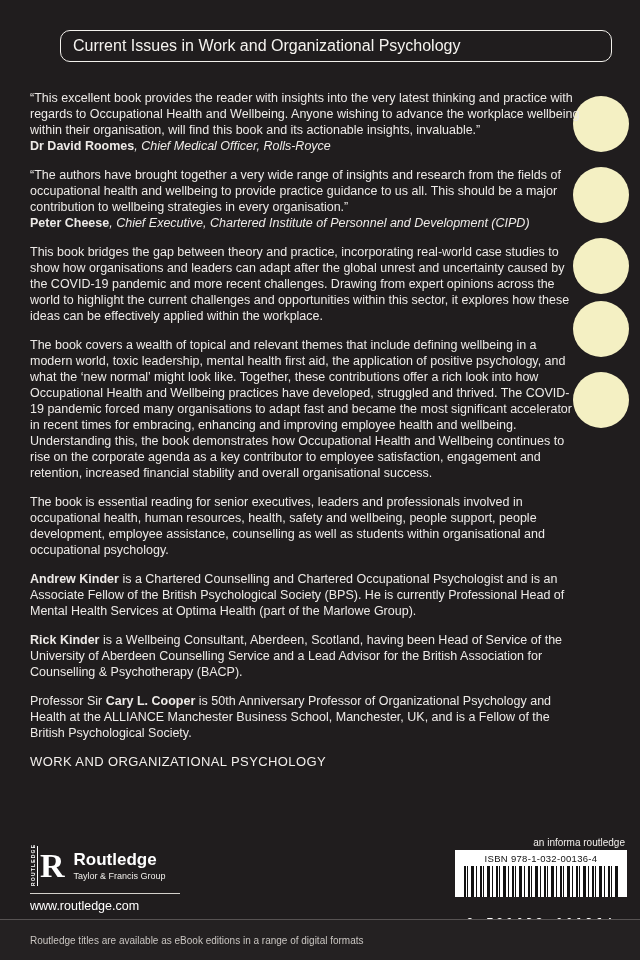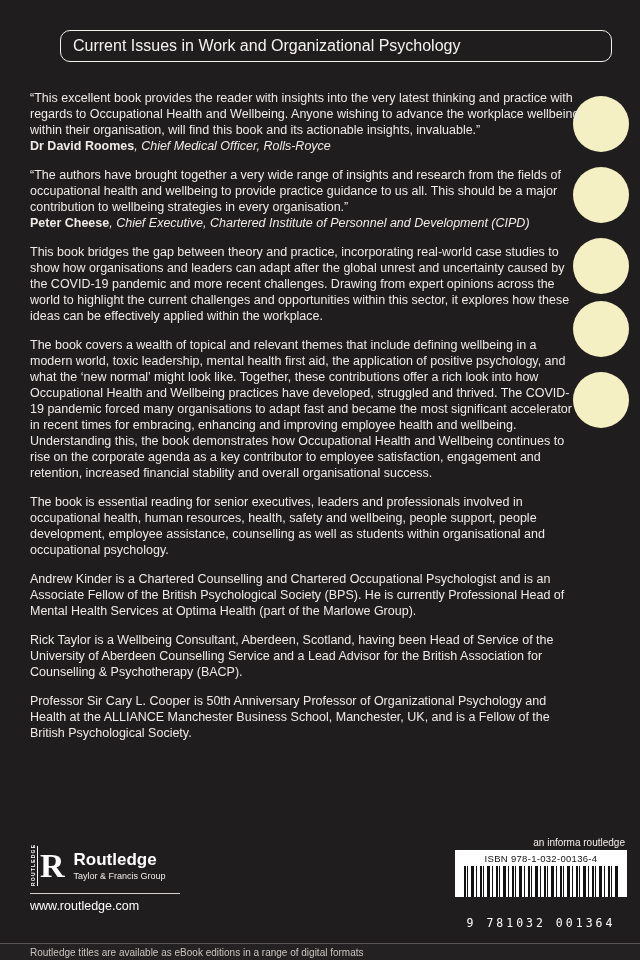--- a/index.html
+++ b/index.html
@@ -20,21 +20,21 @@
     position:absolute; left:573px; width:56px; height:56px;
     border-radius:50%; background:#f4f0c3; z-index:1;
   }
   .c1{top:96px;} .c2{top:167px;} .c3{top:238px;} .c4{top:301px;} .c5{top:372px;}
   .content {
     position:absolute; top:90px; left:30px; width:552px; z-index:2;
     font-size:12.5px; line-height:16px;
   }
   .content p { margin:0 0 13px 0; }
   .quote-role { font-style:italic; }
-  .bio-name { font-weight:normal;margin-top:30px; }
+  .bio-name { font-weight:bold;margin-top:30px; }
   .category { font-size:13px; letter-spacing:0.4px; margin-top:6px; color:#f2efec; }
 
   .publisher { position:absolute; left:30px; top:846px; display:flex; align-items:center; gap:9px; z-index:2; }
   .logo { display:flex; height:40px; align-items:stretch; }
   .logo-vertical {
     writing-mode:vertical-rl; transform:rotate(180deg);
     font-size:5px; font-weight:bold; letter-spacing:1.2px; color:#fff;
     border-left:1px solid #fff; padding-left:1px;
   }
   .logo-r {
@@ -57,21 +57,21 @@
     background:repeating-linear-gradient(90deg,
       #111 0 2px, #fff 2px 3px, #111 3px 4px, #fff 4px 7px,
       #111 7px 10px, #fff 10px 12px, #111 12px 13px, #fff 13px 16px);
   }
   .barcode-digits {
     margin-top:19px; text-align:center; color:#fff;
     font-size:11.5px; letter-spacing:3px;
     font-family:"DejaVu Sans Mono", monospace;
   }
   .footer-strip {
-    position:absolute; left:0; right:0; bottom:0; height:17px;
+    position:absolute; left:0; right:0; bottom:0; height:41px;
     background:#242122; border-top:1px solid #575353;
     display:flex; align-items:center; padding-left:30px;
     box-sizing:border-box; font-size:10px; color:#c9c5c1; z-index:3;
   }
 </style>
 </head>
 <body>
 
 <div class="page">
 
@@ -96,24 +96,25 @@
       <span>“The authors have brought together a very wide range of insights and research from the fields of occupational health and wellbeing to provide practice guidance to us all. This should be a major contribution to wellbeing strategies in every organisation.”</span><br>
       <strong>Peter Cheese</strong><span class="quote-role">, Chief Executive, Chartered Institute of Personnel and Development (CIPD)</span>
     </p>
 
     <p>This book bridges the gap between theory and practice, incorporating real-world case studies to show how organisations and leaders can adapt after the global unrest and uncertainty caused by the COVID-19 pandemic and more recent challenges. Drawing from expert opinions across the world to highlight the current challenges and opportunities within this sector, it explores how these ideas can be effectively applied within the workplace.</p>
     <p>The book covers a wealth of topical and relevant themes that include defining wellbeing in a modern world, toxic leadership, mental health first aid, the application of positive psychology, and what the ‘new normal’ might look like. Together, these contributions offer a rich look into how Occupational Health and Wellbeing practices have developed, struggled and thrived. The COVID-19 pandemic forced many organisations to adapt fast and became the most significant accelerator in recent times for embracing, enhancing and improving employee health and wellbeing. Understanding this, the book demonstrates how Occupational Health and Wellbeing continues to rise on the corporate agenda as a key contributor to employee satisfaction, engagement and retention, increased financial stability and overall organisational success.</p>
     <p>The book is essential reading for senior executives, leaders and professionals involved in occupational health, human resources, health, safety and wellbeing, people support, people development, employee assistance, counselling as well as students within organisational and occupational psychology.</p>
 
     <p><span></span><strong class="bio-name">Andrew Kinder</strong><span> is a Chartered Counselling and Chartered Occupational Psychologist and is an Associate Fellow of the British Psychological Society (BPS). He is currently Professional Head of Mental Health Services at Optima Health (part of the Marlowe Group).</span></p>
 
-    <p><span></span><strong class="bio-name">Rick Taylor</strong><span> is a Wellbeing Consultant, Aberdeen, Scotland, having been Head of Service of the University of Aberdeen Counselling Service and a Lead Advisor for the British Association for Counselling &amp; Psychotherapy (BACP).</span></p>
+    <p><span></span><strong class="bio-name">Rick Kinder</strong><span> is a Wellbeing Consultant, Aberdeen, Scotland, having been Head of Service of the University of Aberdeen Counselling Service and a Lead Advisor for the British Association for Counselling &amp; Psychotherapy (BACP).</span></p>
 
     <p><span>Professor Sir </span><strong class="bio-name">Cary L. Cooper</strong><span> is 50th Anniversary Professor of Organizational Psychology and Health at the ALLIANCE Manchester Business School, Manchester, UK, and is a Fellow of the British Psychological Society.</span></p>
 
+    <p class="category">WORK AND ORGANIZATIONAL PSYCHOLOGY</p>
   </div>
 
   <div class="publisher">
     <div class="logo">
       <span class="logo-vertical">ROUTLEDGE</span>
       <span class="logo-r">R</span>
     </div>
     <div>
       <div class="pub-name">Routledge</div>
       <div class="pub-tagline">Taylor &amp; Francis Group</div>

